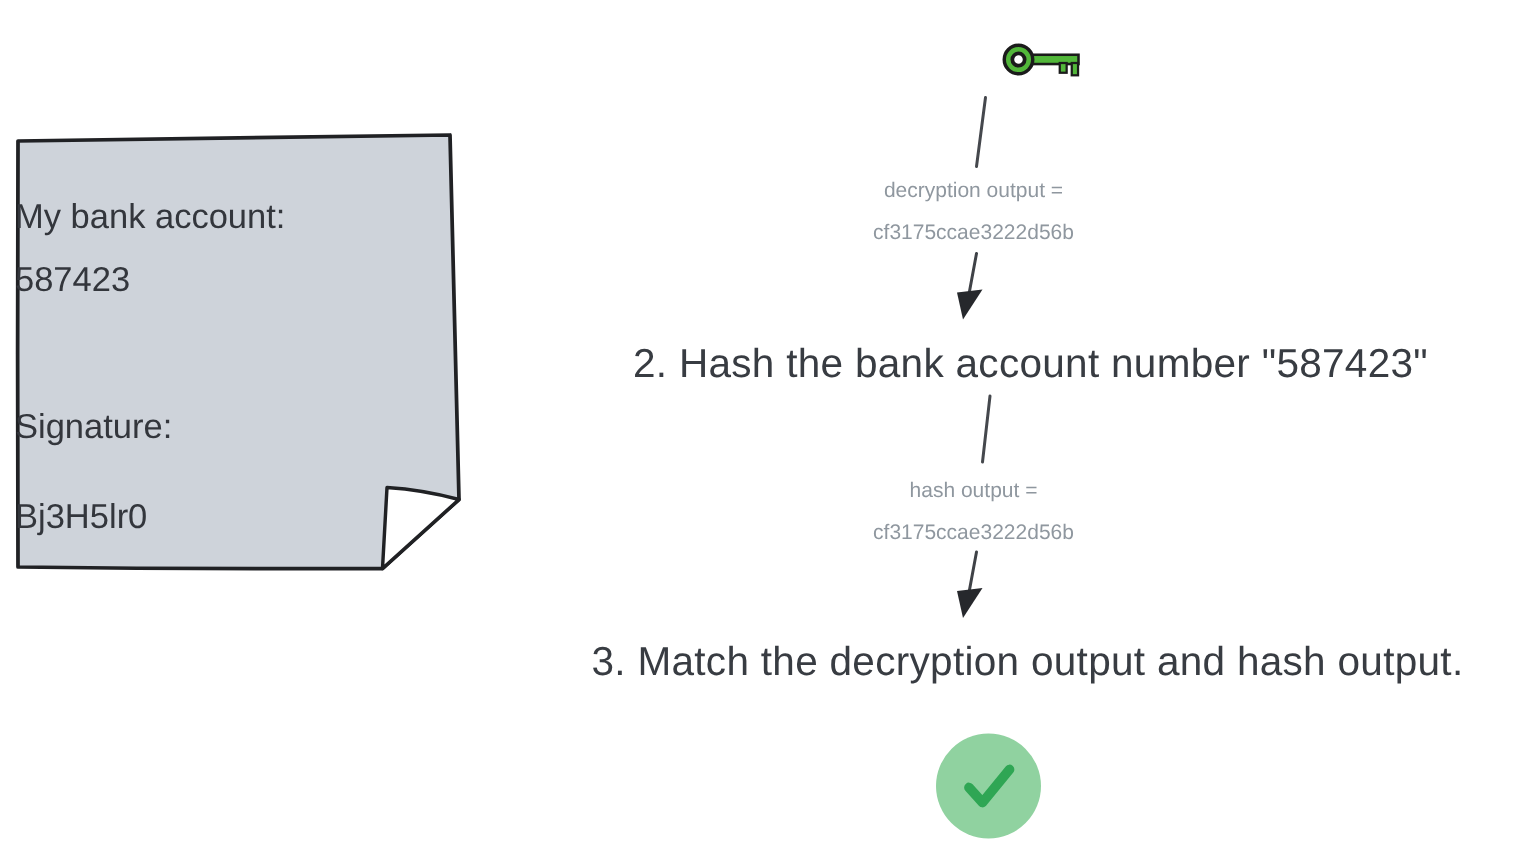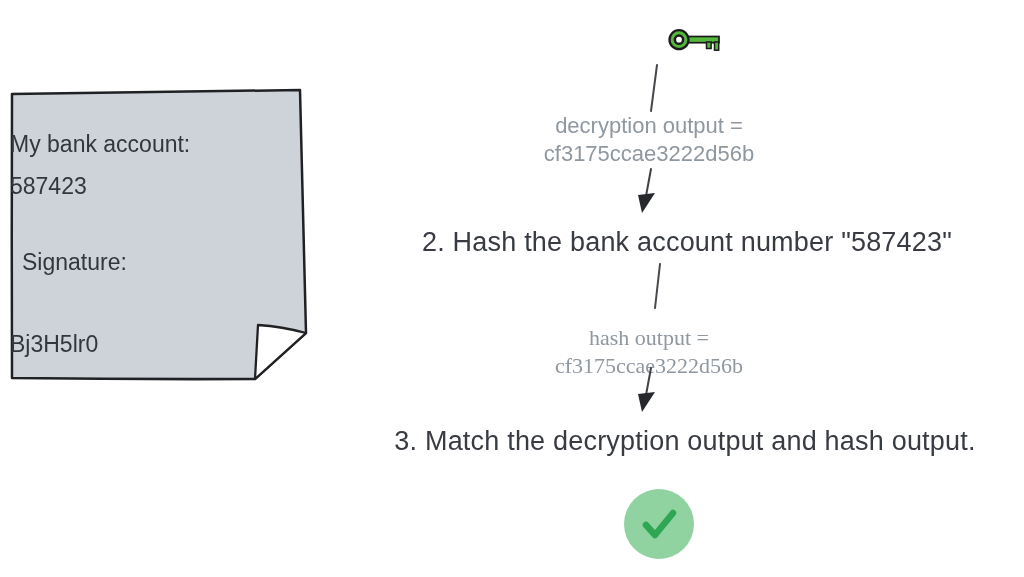--- a/index.html
+++ b/index.html
@@ -27,21 +27,21 @@
     color: #383c42;
     letter-spacing: 0.2px;
     white-space: nowrap;
   }
 
   
   .muted-label {
     left: 302px;
     width: 694px;
     text-align: center;
-    font-size: 22px;
+    font-size: 14px;
     line-height: 28px;
     color: #8f979f;
     white-space: nowrap;
   }
 
   
   .note-text {
     left: 10px;
     width: 296px;
     text-align: left;
@@ -73,21 +73,21 @@
 
 <div id="canvas">
 
   <div class="abs" style="left:0; top:0;">
     <svg class="abs" style="left:4px; top:82px;" width="312" height="302" viewBox="0 0 312 302">
       <path d="M8,12 Q150,9.5 296,8 Q299,128 302,251 L251,297 Q128,297.5 8,296 Q7.5,154 8,12 Z" fill="#ced3da" stroke="#202124" stroke-width="2.5" stroke-linejoin="round"></path>
       <path d="M254,243 Q278,244.5 302,251 L251,297 Z" fill="#ffffff" stroke="#202124" stroke-width="2.3" stroke-linejoin="round"></path>
     </svg>
     <div class="abs note-text" style="top:131px;">My bank account:</div>
     <div class="abs note-text" style="top:173px;">587423</div>
-    <div class="abs note-text" style="top:249px;padding-left:12px;">Signature:</div>
+    <div class="abs note-text" style="top:271px;">Signature:</div>
     <div class="abs note-text" style="top:295px;margin-top:36px;">Bj3H5lr0</div>
   </div>
 
   <div class="abs heading" style="top:24px; margin-left:12px;">
     <svg class="key-icon-svg" width="54" height="31" viewBox="0 0 54 31">
       <rect x="20" y="12.5" width="32" height="6.2" fill="#52b73a" stroke="#1b1b1b" stroke-width="1.7"></rect>
       <rect x="39.5" y="18" width="4.6" height="6.5" fill="#52b73a" stroke="#1b1b1b" stroke-width="1.5"></rect>
       <rect x="47.5" y="18" width="4.2" height="8.2" fill="#52b73a" stroke="#1b1b1b" stroke-width="1.5"></rect>
       <circle cx="12" cy="15.7" r="9.5" fill="#52b73a" stroke="#1b1b1b" stroke-width="2.3"></circle>
       <circle cx="12" cy="15.7" r="4.1" fill="#ffffff" stroke="#1b1b1b" stroke-width="2.5"></circle>
@@ -104,21 +104,21 @@
   <svg class="abs" style="left:632px; top:167px;" width="30" height="48" viewBox="0 0 30 48">
     <line x1="19" y1="2" x2="14" y2="29" stroke="#3f4247" stroke-width="2" stroke-linecap="round"></line>
     <polygon points="6,28 23,26 10,46" fill="#26282c"></polygon>
   </svg>
 
   <div class="abs heading" style="top:227px; margin-left:10px;">2. Hash the bank account number "587423"</div>
 
   <svg class="abs" style="left:645px; top:262px;" width="26" height="48" viewBox="0 0 26 48">
     <line x1="15" y1="2" x2="10" y2="46" stroke="#45484d" stroke-width="2" stroke-linecap="round"></line>
   </svg>
-  <div class="abs muted-label" style="top:324px;font-family:Liberation Serif, serif;">
+  <div class="abs muted-label" style="top:312px;">
     <div>hash output =</div>
     <div>cf3175ccae3222d56b</div>
   </div>
   <svg class="abs" style="left:632px; top:366px;" width="30" height="48" viewBox="0 0 30 48">
     <line x1="19" y1="2" x2="14" y2="29" stroke="#3f4247" stroke-width="2" stroke-linecap="round"></line>
     <polygon points="6,28 23,26 10,46" fill="#26282c"></polygon>
   </svg>
 
   <div class="abs heading" style="top:426px; margin-left:8px;">3. Match the decryption output and hash output.</div>
 

